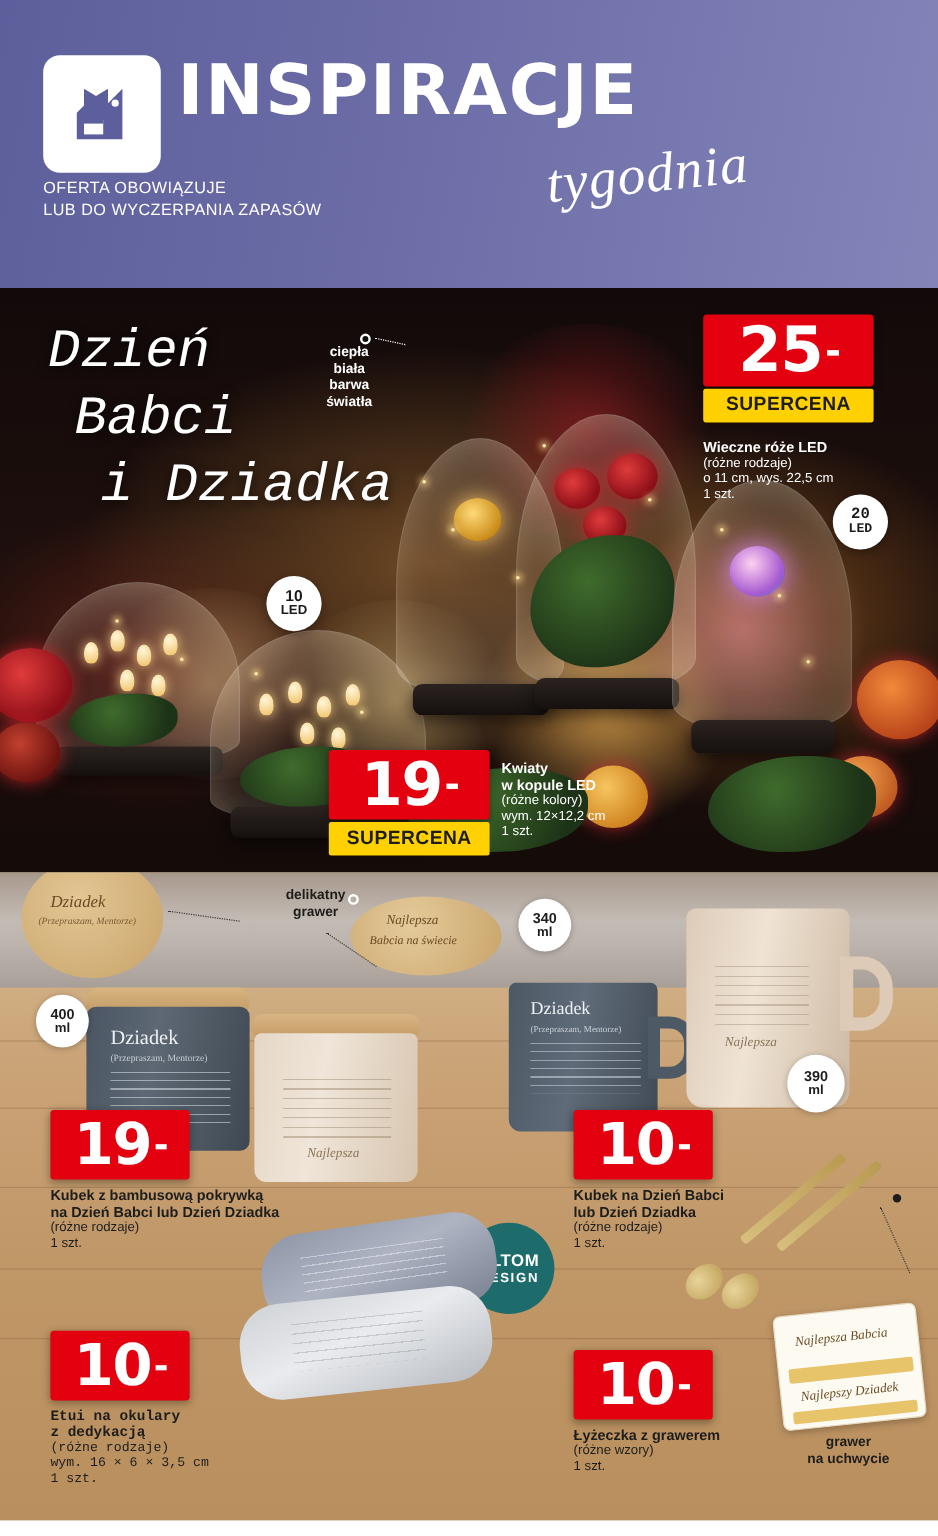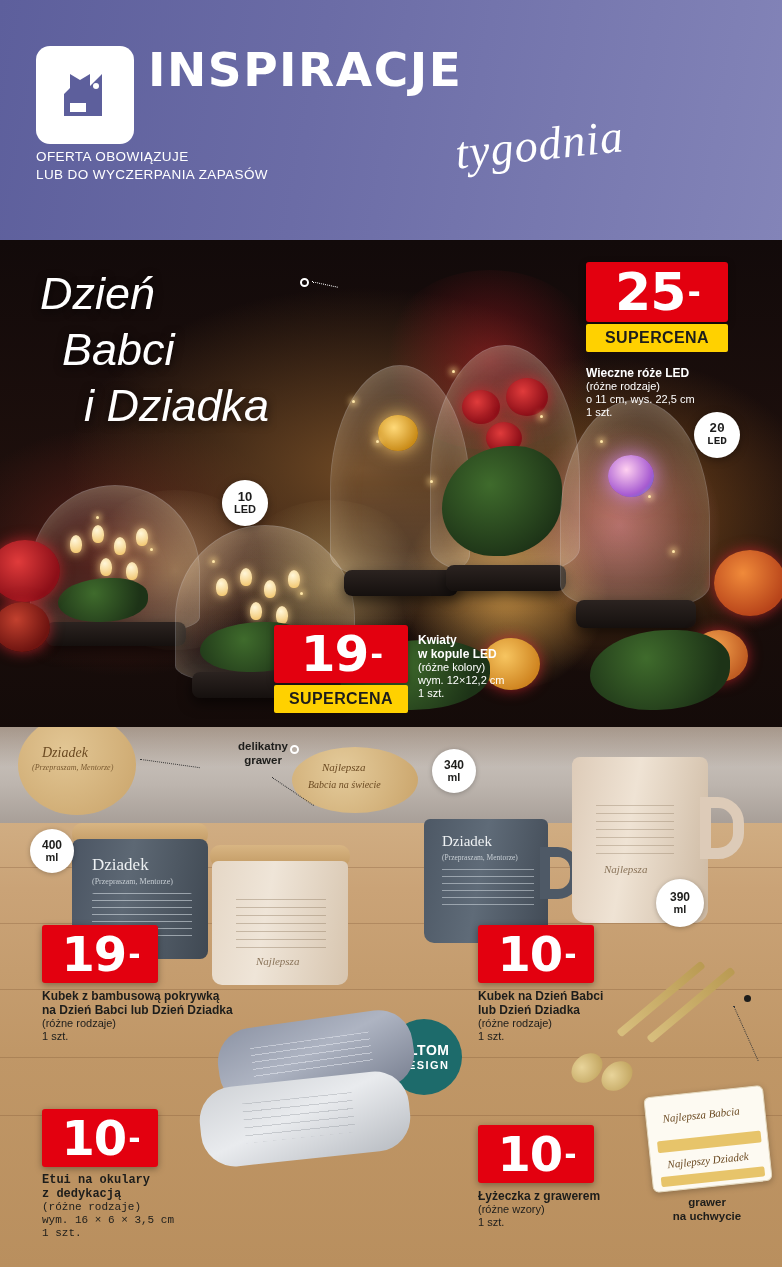--- a/index.html
+++ b/index.html
@@ -30,21 +30,21 @@
     left: 36px; top: 46px;
     width: 98px; height: 98px;
     background: #ffffff;
     border-radius: 14px;
     display: flex; align-items: center; justify-content: center;
   }
   .logo-badge svg { display:block; }
   .brand-title {
     position: absolute;
     left: 148px; top: 46px;
-    font-size: 47px;
+    font-size: 58px;
     font-weight: 800;
     letter-spacing: 1.5px;
     color: #ffffff;
     font-family: "DejaVu Sans", sans-serif;
     line-height: 1;
   }
   .brand-sub {
     position: absolute;
     left: 455px; top: 118px;
     font-size: 46px;
@@ -84,21 +84,21 @@
   .g1 { left: 390px; top: 250px; width: 230px; height: 200px; background: radial-gradient(circle, rgba(255,190,90,.65), rgba(255,160,50,0) 68%); }
   .g2 { left: 520px; top: 180px; width: 200px; height: 210px; background: radial-gradient(circle, rgba(255,150,190,.45), rgba(255,120,170,0) 70%); }
   .g3 { left: 230px; top: 260px; width: 200px; height: 170px; background: radial-gradient(circle, rgba(255,220,140,.45), rgba(255,200,100,0) 70%); }
   .g4 { left: 80px;  top: 250px; width: 190px; height: 160px; background: radial-gradient(circle, rgba(255,226,160,.40), rgba(255,200,120,0) 70%); }
   .g5 { left: 380px; top: 30px;  width: 220px; height: 180px; background: radial-gradient(circle, rgba(200,30,40,.45), rgba(160,20,30,0) 72%); }
 
   .hero-title {
     position: absolute;
     left: 40px; top: 26px;
     color: #ffffff;
-    font-family: Liberation Sans, sans-serif;
+    font-family: Liberation Mono, monospace;
     font-style: italic;
     font-size: 45px;
     line-height: 56px;
     text-shadow: 0 2px 10px rgba(0,0,0,.7);
   }
   .hero-title .l2 { margin-left: 22px; display:block; }
   .hero-title .l3 { margin-left: 44px; display:block; }
 
   
   .dome {
@@ -398,20 +398,26 @@
     <div class="sparkle" style="left:300px; top:352px;"></div>
     <div class="sparkle" style="left:96px; top:276px;"></div>
     <div class="sparkle" style="left:150px; top:308px;"></div>
 
     <div class="hero-title">
       <span class="l1">Dzień</span>
       <span class="l2">Babci</span>
       <span class="l3">i Dziadka</span>
     </div>
 
+    <div class="callout-text" style="left:250px; top:48px; width:82px;">
+      <div>ciepła</div>
+      <div>biała</div>
+      <div>barwa</div>
+      <div>światła</div>
+    </div>
     <div class="dot-white" style="left:300px; top:38px;"></div>
     <div class="leader" style="left:312px; top:44px; width:26px; transform: rotate(12deg);"></div>
 
     <div class="bubble" style="left:222px; top:240px; width:46px; height:46px; font-size:13px;">
       <span>10</span>
       <span style="font-size:11px;">LED</span>
     </div>
     <div class="bubble" style="left:694px; top:172px; width:46px; height:46px; font-size:13px;font-family:Liberation Mono, monospace;">
       <span>20</span>
       <span style="font-size:11px;">LED</span>

